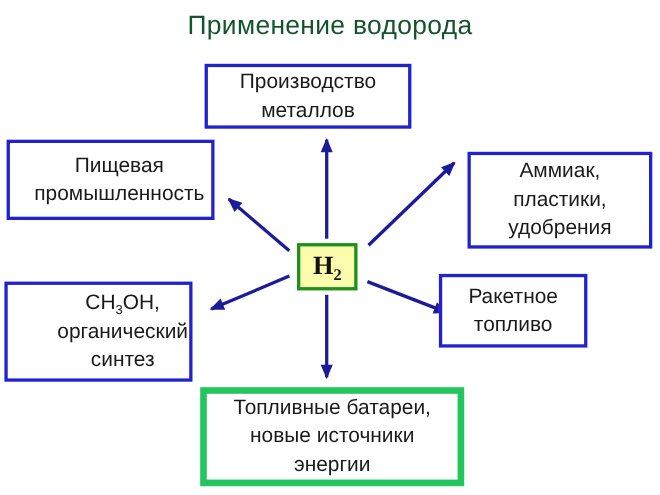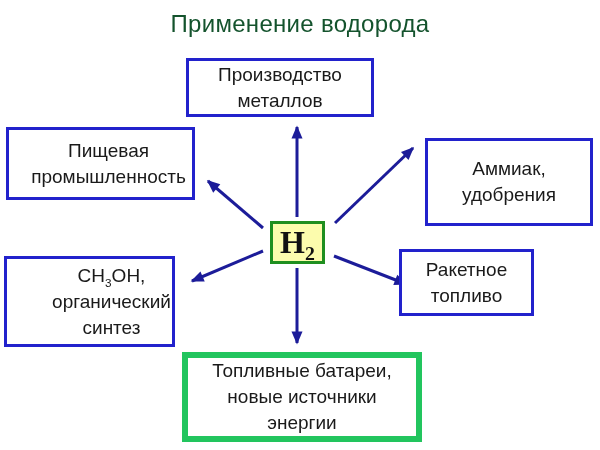--- a/index.html
+++ b/index.html
@@ -47,21 +47,21 @@
     top: 221px;
     width: 55px;
     height: 43px;
     background: #fcfcad;
     border: 3px solid #1f8f1f;
     display: flex;
     justify-content: center;
     align-items: center;
     font-family: "Liberation Serif", serif;
     font-weight: bold;
-    font-size: 32px;
+    font-size: 24px;
     color: #111111;
   }
   .center-node sub, .node sub {
     font-size: 0.62em;
     line-height: 0;
   }
   .node-metals   { left: 186px; top: 58px;  width: 188px; height: 59px; }
   .node-ammonia  { left: 425px; top: 90px;  width: 168px; height: 88px; margin-top: 48px; }
   .node-food     { left: 6px;   top: 127px; width: 189px; height: 73px; padding-left: 16px; }
   .node-methanol { left: 4px;   top: 256px; width: 171px; height: 91px; padding-left: 44px; }
@@ -95,20 +95,21 @@
     <line x1="297" y1="268" x2="297" y2="343" stroke="#1c1c99" stroke-width="3" marker-end="url(#ah)"></line>
   </svg>
 
   <div class="node blue node-metals">
     <div>Производство</div>
     <div>металлов</div>
   </div>
 
   <div class="node blue node-ammonia">
     <div>Аммиак,</div>
+    <div>пластики,</div>
     <div>удобрения</div>
   </div>
 
   <div class="node blue node-food">
     <div>Пищевая</div>
     <div>промышленность</div>
   </div>
 
   <div class="node blue node-methanol">
     <div><span>CH</span><sub>3</sub><span>OH,</span></div>

